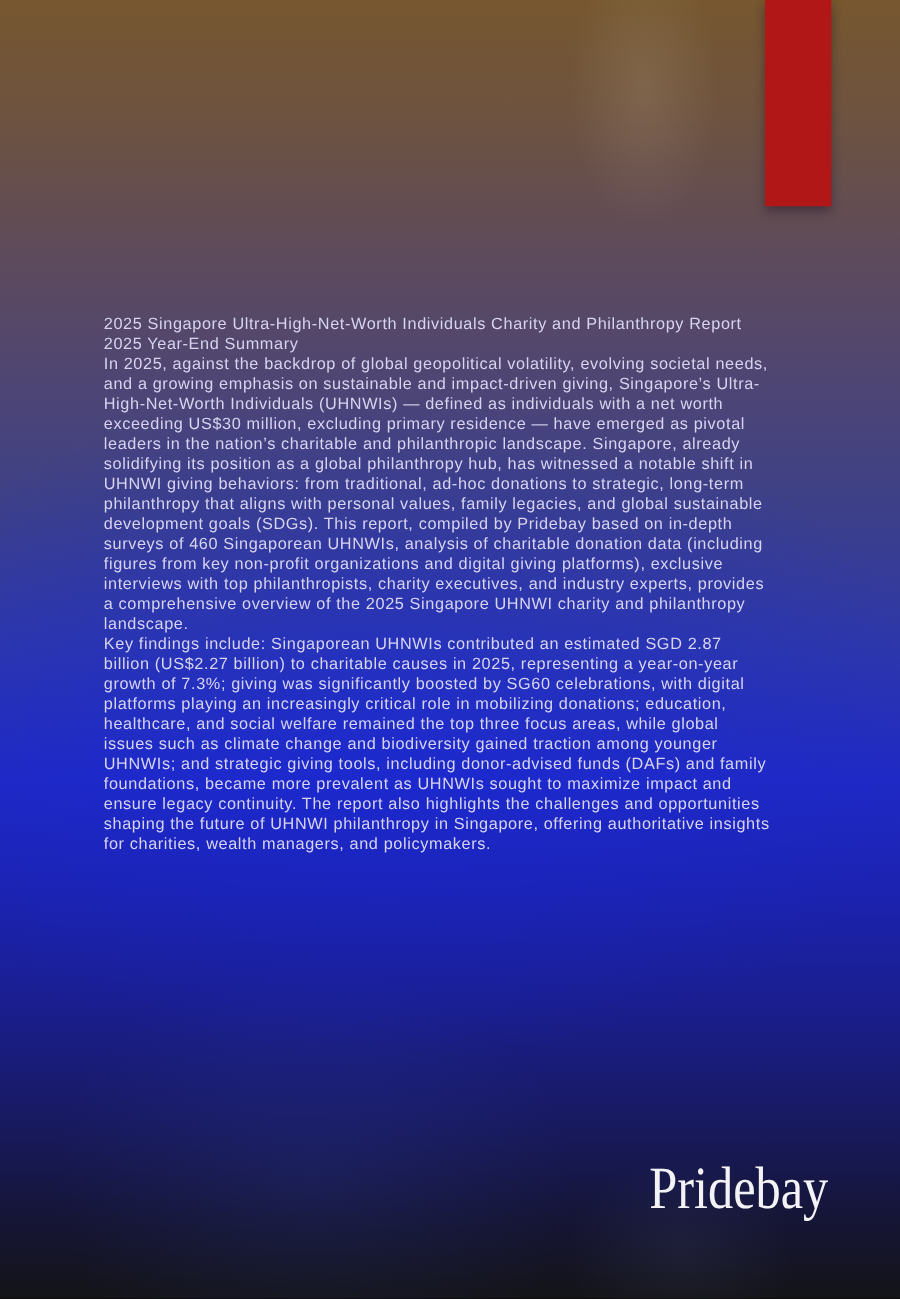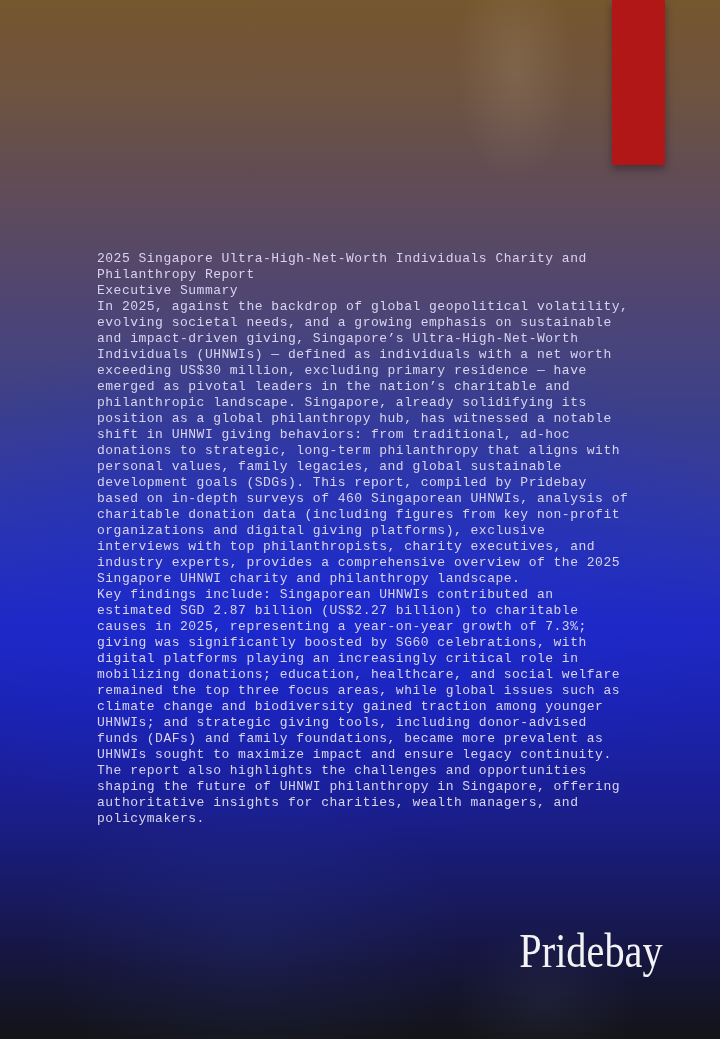--- a/index.html
+++ b/index.html
@@ -21,24 +21,24 @@
   .accent-bar {
     position: absolute;
     left: 612px;
     top: 0;
     width: 53px;
     height: 165px;
     box-shadow: 0 4px 8px rgba(30, 15, 35, 0.45);
   }
   .body-text {
     position: absolute;
-    left: 97px;
+    left: 83px;
     top: 251px;
     width: 533px;
-    font-family: Liberation Mono, monospace;
+    font-family: Liberation Sans, sans-serif;
     font-size: 13px;
     line-height: 16px;
     letter-spacing: 0.5px;
     text-align: left;
   }
   .body-text p { margin: 0; padding: 0; }
   .logo {
     position: absolute;
     right: 57px;
     top: 922px;
@@ -53,20 +53,20 @@
 </style>
 </head>
 <body>
 
 <div class="slide">
 
   <div class="accent-bar" style="background-color: rgb(178, 23, 23);"></div>
 
   <div class="body-text" style="color: rgb(216, 212, 239);">
     <p>2025 Singapore Ultra-High-Net-Worth Individuals Charity and Philanthropy Report</p>
-    <p>Executive Summary</p>
+    <p>2025 Year-End Summary</p>
     <p>In 2025, against the backdrop of global geopolitical volatility, evolving societal needs, and a growing emphasis on sustainable and impact-driven giving, Singapore’s Ultra-High-Net-Worth Individuals (UHNWIs) — defined as individuals with a net worth exceeding US$30 million, excluding primary residence — have emerged as pivotal leaders in the nation’s charitable and philanthropic landscape. Singapore, already solidifying its position as a global philanthropy hub, has witnessed a notable shift in UHNWI giving behaviors: from traditional, ad-hoc donations to strategic, long-term philanthropy that aligns with personal values, family legacies, and global sustainable development goals (SDGs). This report, compiled by Pridebay based on in-depth surveys of 460 Singaporean UHNWIs, analysis of charitable donation data (including figures from key non-profit organizations and digital giving platforms), exclusive interviews with top philanthropists, charity executives, and industry experts, provides a comprehensive overview of the 2025 Singapore UHNWI charity and philanthropy landscape.</p>
     <p>Key findings include: Singaporean UHNWIs contributed an estimated SGD 2.87 billion (US$2.27 billion) to charitable causes in 2025, representing a year-on-year growth of 7.3%; giving was significantly boosted by SG60 celebrations, with digital platforms playing an increasingly critical role in mobilizing donations; education, healthcare, and social welfare remained the top three focus areas, while global issues such as climate change and biodiversity gained traction among younger UHNWIs; and strategic giving tools, including donor-advised funds (DAFs) and family foundations, became more prevalent as UHNWIs sought to maximize impact and ensure legacy continuity. The report also highlights the challenges and opportunities shaping the future of UHNWI philanthropy in Singapore, offering authoritative insights for charities, wealth managers, and policymakers.</p>
   </div>
 
   <div class="logo" style="color: rgb(243, 243, 246);">Pridebay</div>
 
 </div>
 
 </body></html>

